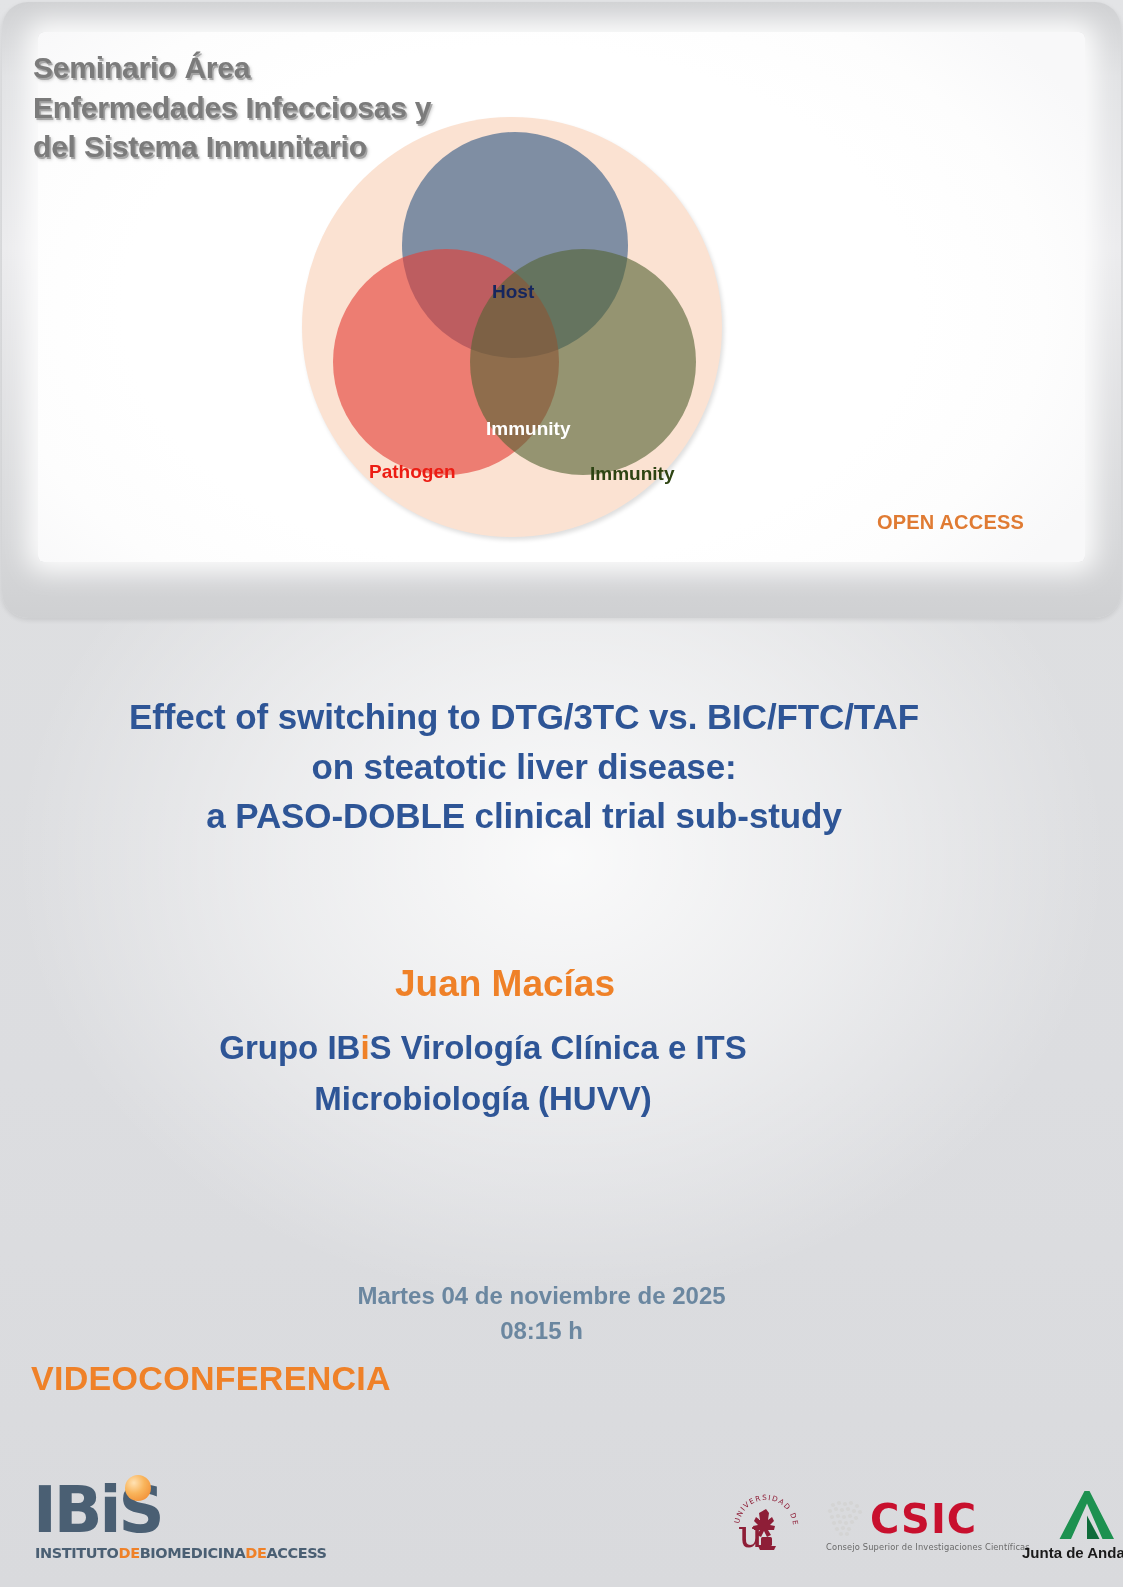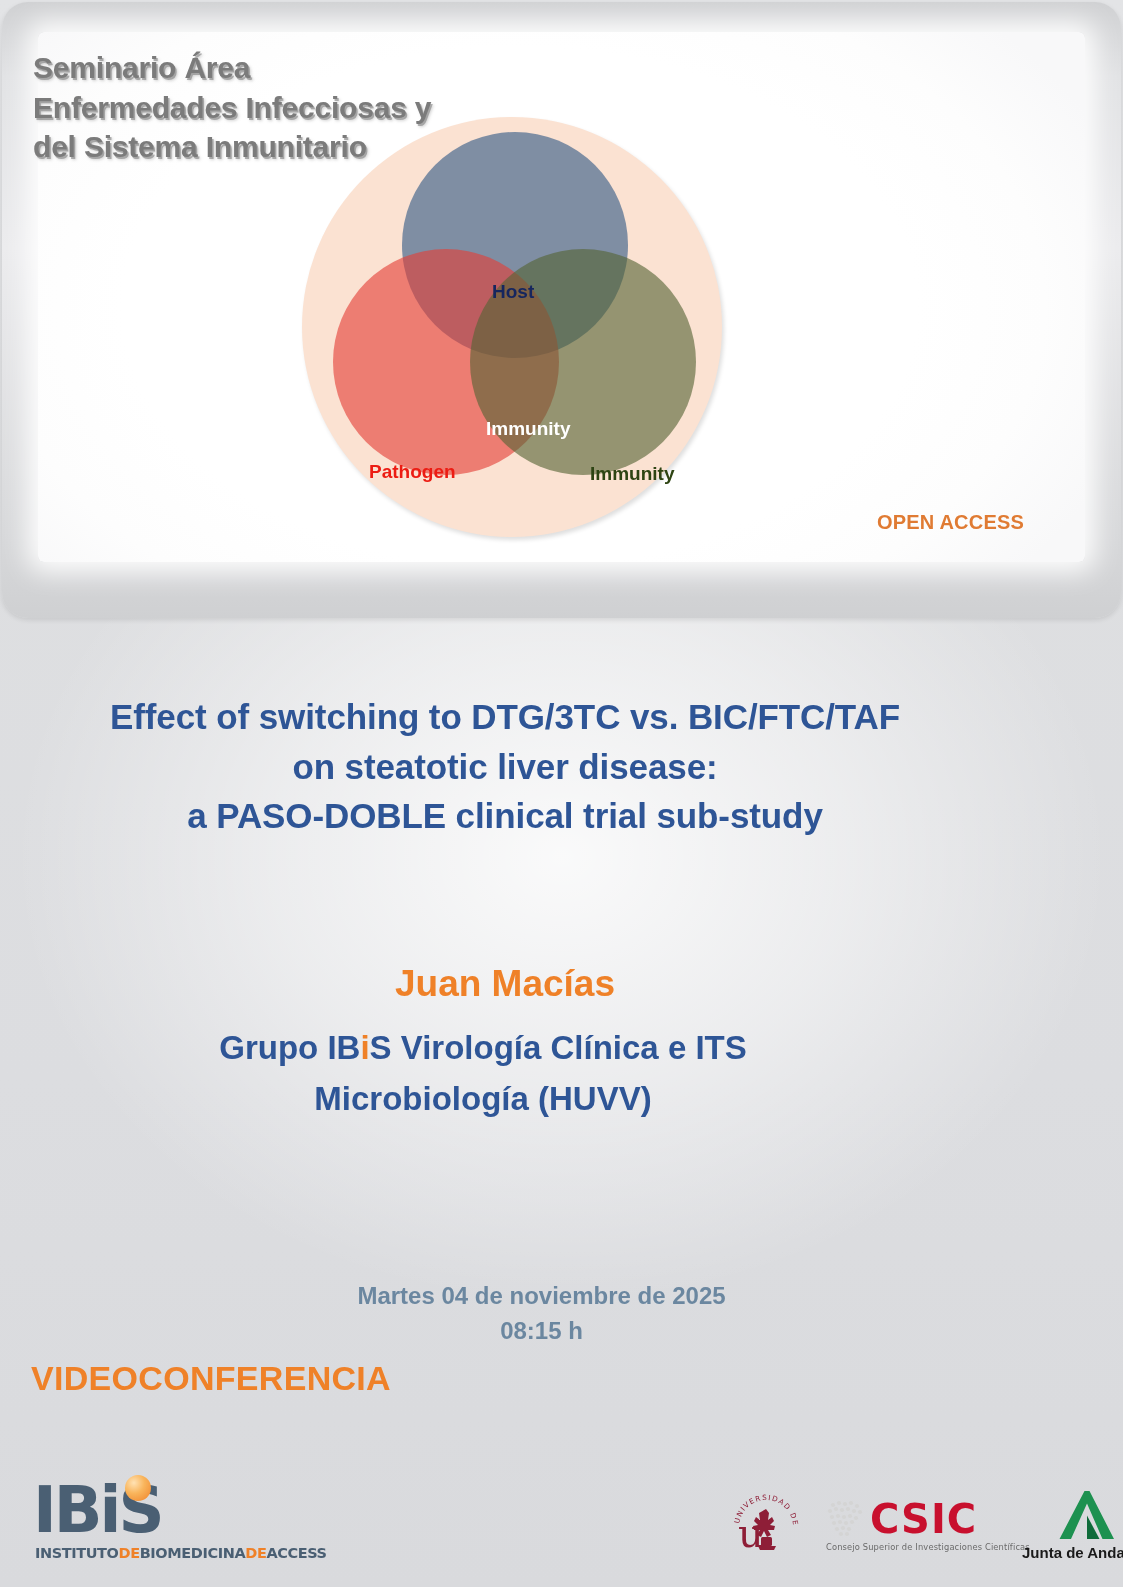--- a/index.html
+++ b/index.html
@@ -129,20 +129,21 @@
     left: 0;
     top: 692px;
     width: 1010px;
     text-align: center;
     font-size: 35px;
     font-weight: bold;
     line-height: 1.42;
     color: #2e5596;
     white-space: pre-line;
     letter-spacing: -0.1px;
+    padding-left: 19px;
   }
 
   
   .speaker-name {
     position: absolute;
     left: 0;
     top: 963px;
     width: 1010px;
     text-align: center;
     font-size: 37px;

